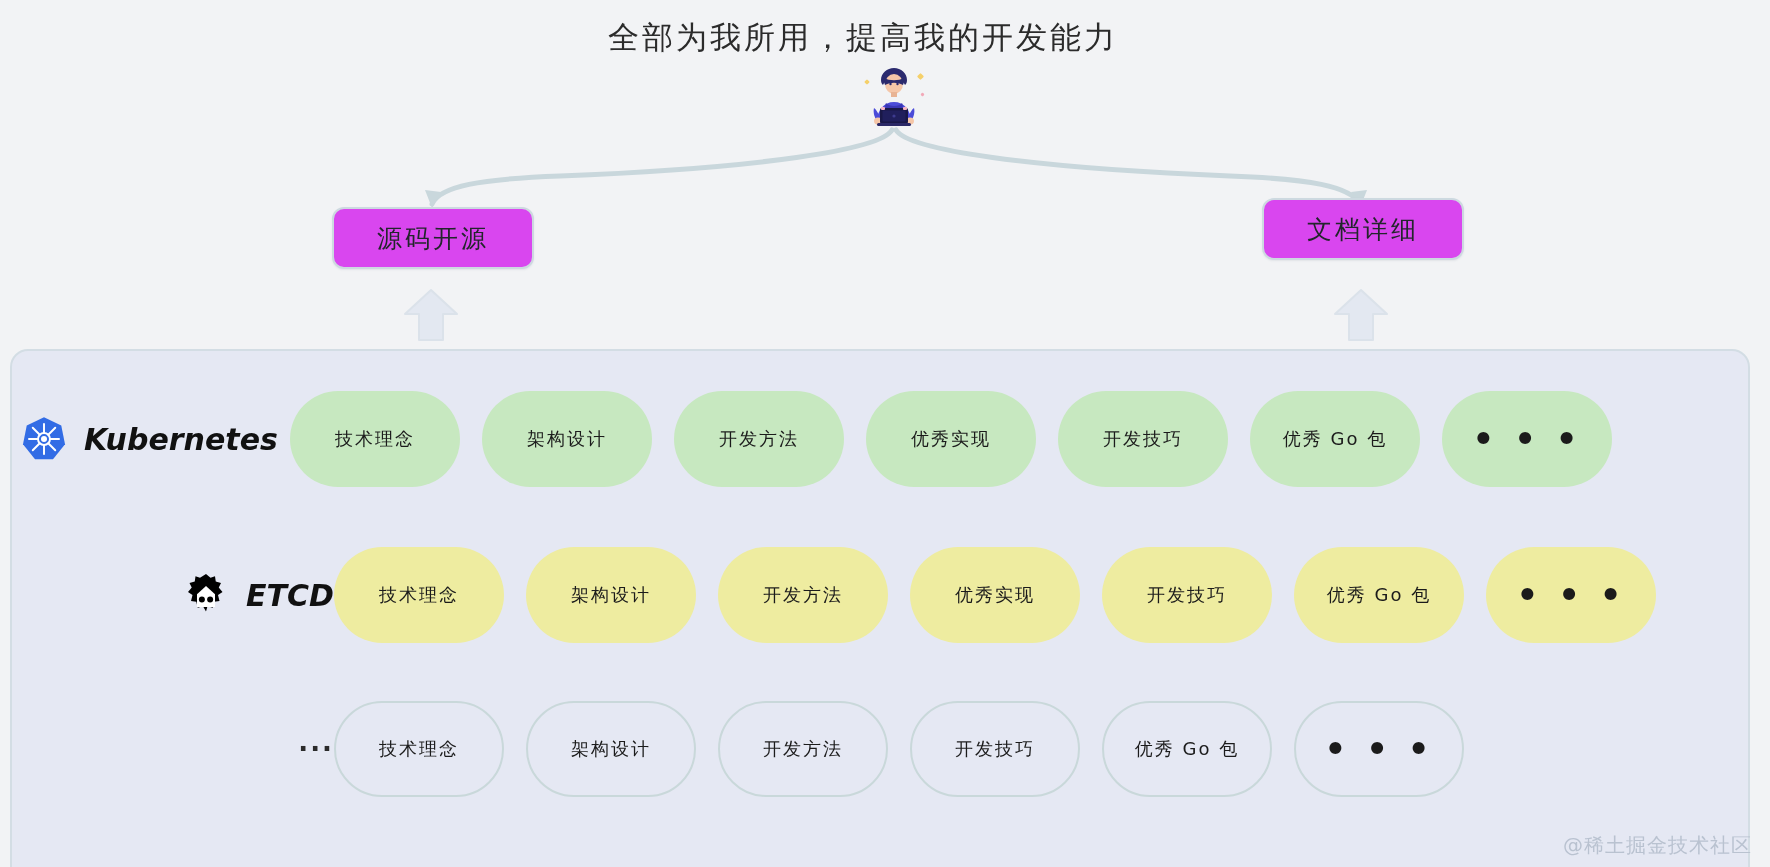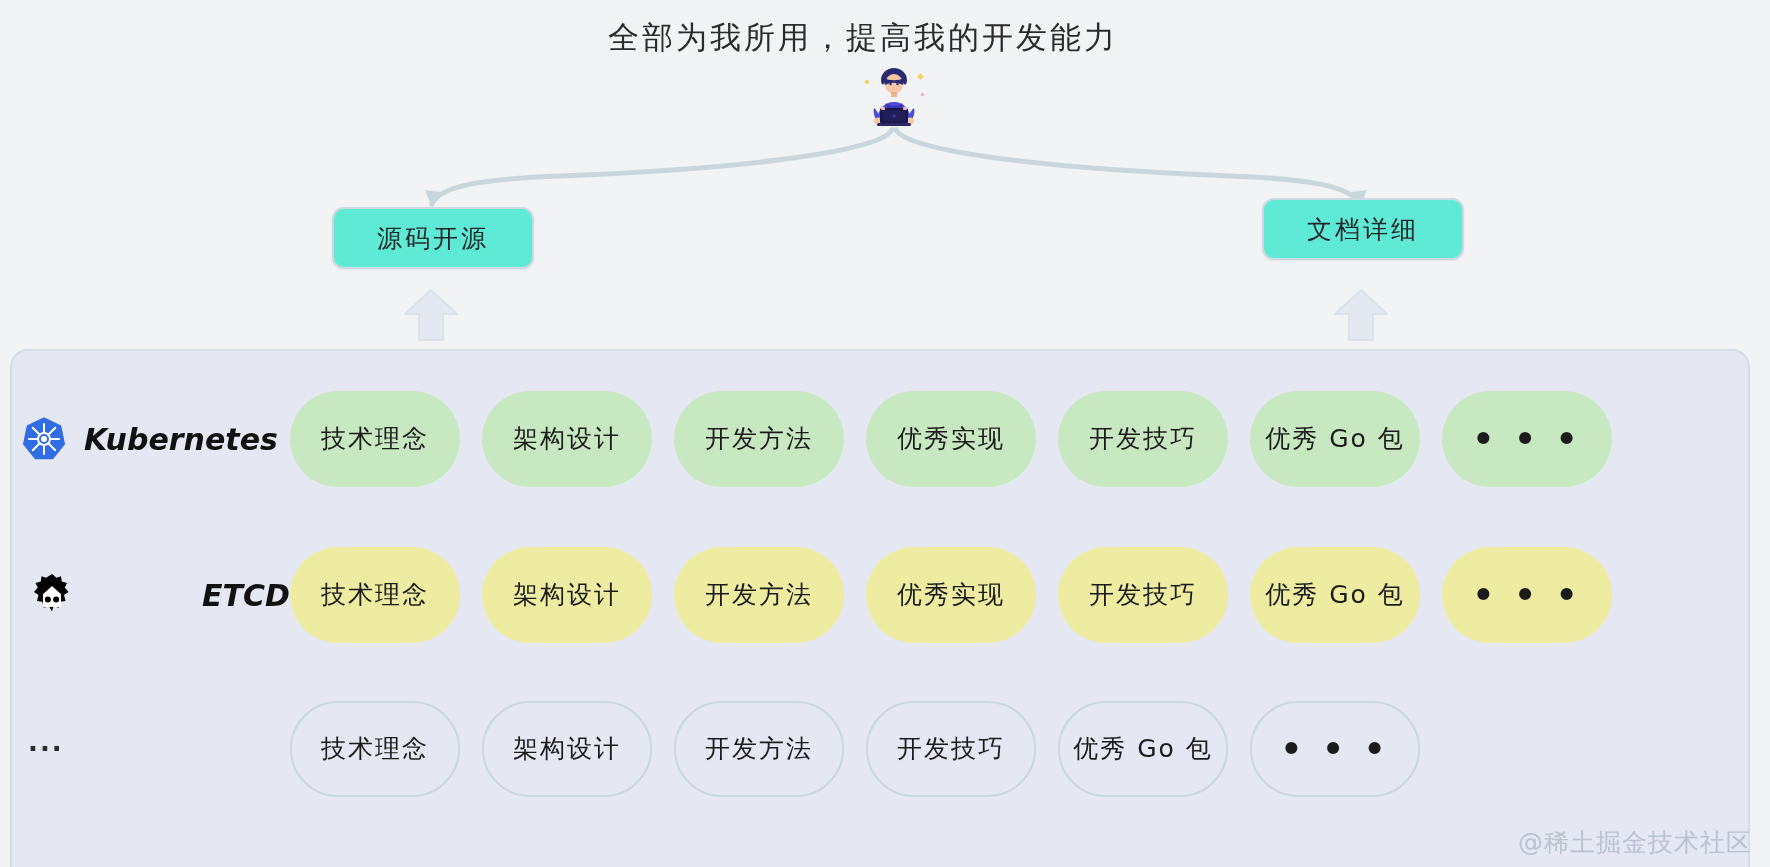--- a/index.html
+++ b/index.html
@@ -54,21 +54,21 @@
     height: 400px;
     pointer-events: none;
   }
 
   
   .topbox {
     position: absolute;
     height: 58px;
     border: 2px solid #cdd9e0;
     border-radius: 12px;
-    background: #5eead4;
+    background: #d946ef;
     display: flex;
     align-items: center;
     justify-content: center;
     box-shadow: 0 1px 2px rgba(80,95,120,0.10);
   }
   .topbox span {
     font-size: 25px;
     letter-spacing: 3px;
     color: #22262b;
     font-family: "DejaVu Sans", "Liberation Sans", sans-serif;
@@ -115,21 +115,21 @@
 
   .row-label {
     width: 278px;
     display: flex;
     align-items: center;
     justify-content: flex-start;
     padding-left: 8px;
     box-sizing: border-box;
     flex: none;
   }
-  .row-label.center { justify-content: space-between; padding-left: 16px; }
+  .row-label.center { justify-content: flex-end; padding-left: 16px; margin-left: 44px; }
   .row-label-text {
     font-size: 30px;
     font-weight: bold;
     font-style: italic;
     color: #111;
     font-family: "DejaVu Sans", "Liberation Sans", sans-serif;
     white-space: nowrap;
   }
   .row-label-text.dots {
     font-size: 26px;
@@ -156,42 +156,42 @@
     height: 96px;
     border-radius: 48px / 48px;
     display: flex;
     align-items: center;
     justify-content: center;
     text-align: center;
     box-sizing: border-box;
     padding: 0 10px;
   }
   .pill span {
-    font-size: 25px;
+    font-size: 18px;
     letter-spacing: 2px;
     line-height: 1.35;
     color: #1b1b1b;
     font-family: "DejaVu Sans", "Liberation Sans", sans-serif;
   }
   .pill.green  { background: #c7e8c0; }
   .pill.yellow { background: #eeeca0; }
   .pill.ghost  { background: transparent; border: 2px solid #c9d8da; }
   .pill .dots-glyph {
     font-size: 34px;
     letter-spacing: 4px;
     font-weight: bold;
     line-height: 1;
   }
 
   
   .watermark {
     position: absolute;
     right: 18px;
     bottom: 8px;
-    font-size: 25px;
+    font-size: 20px;
     color: #b9c2d0;
     letter-spacing: 1px;
     font-family: "DejaVu Sans", "Liberation Sans", sans-serif;
     white-space: nowrap;
   }
 </style>
 </head>
 <body>
 
 <div id="canvas">

